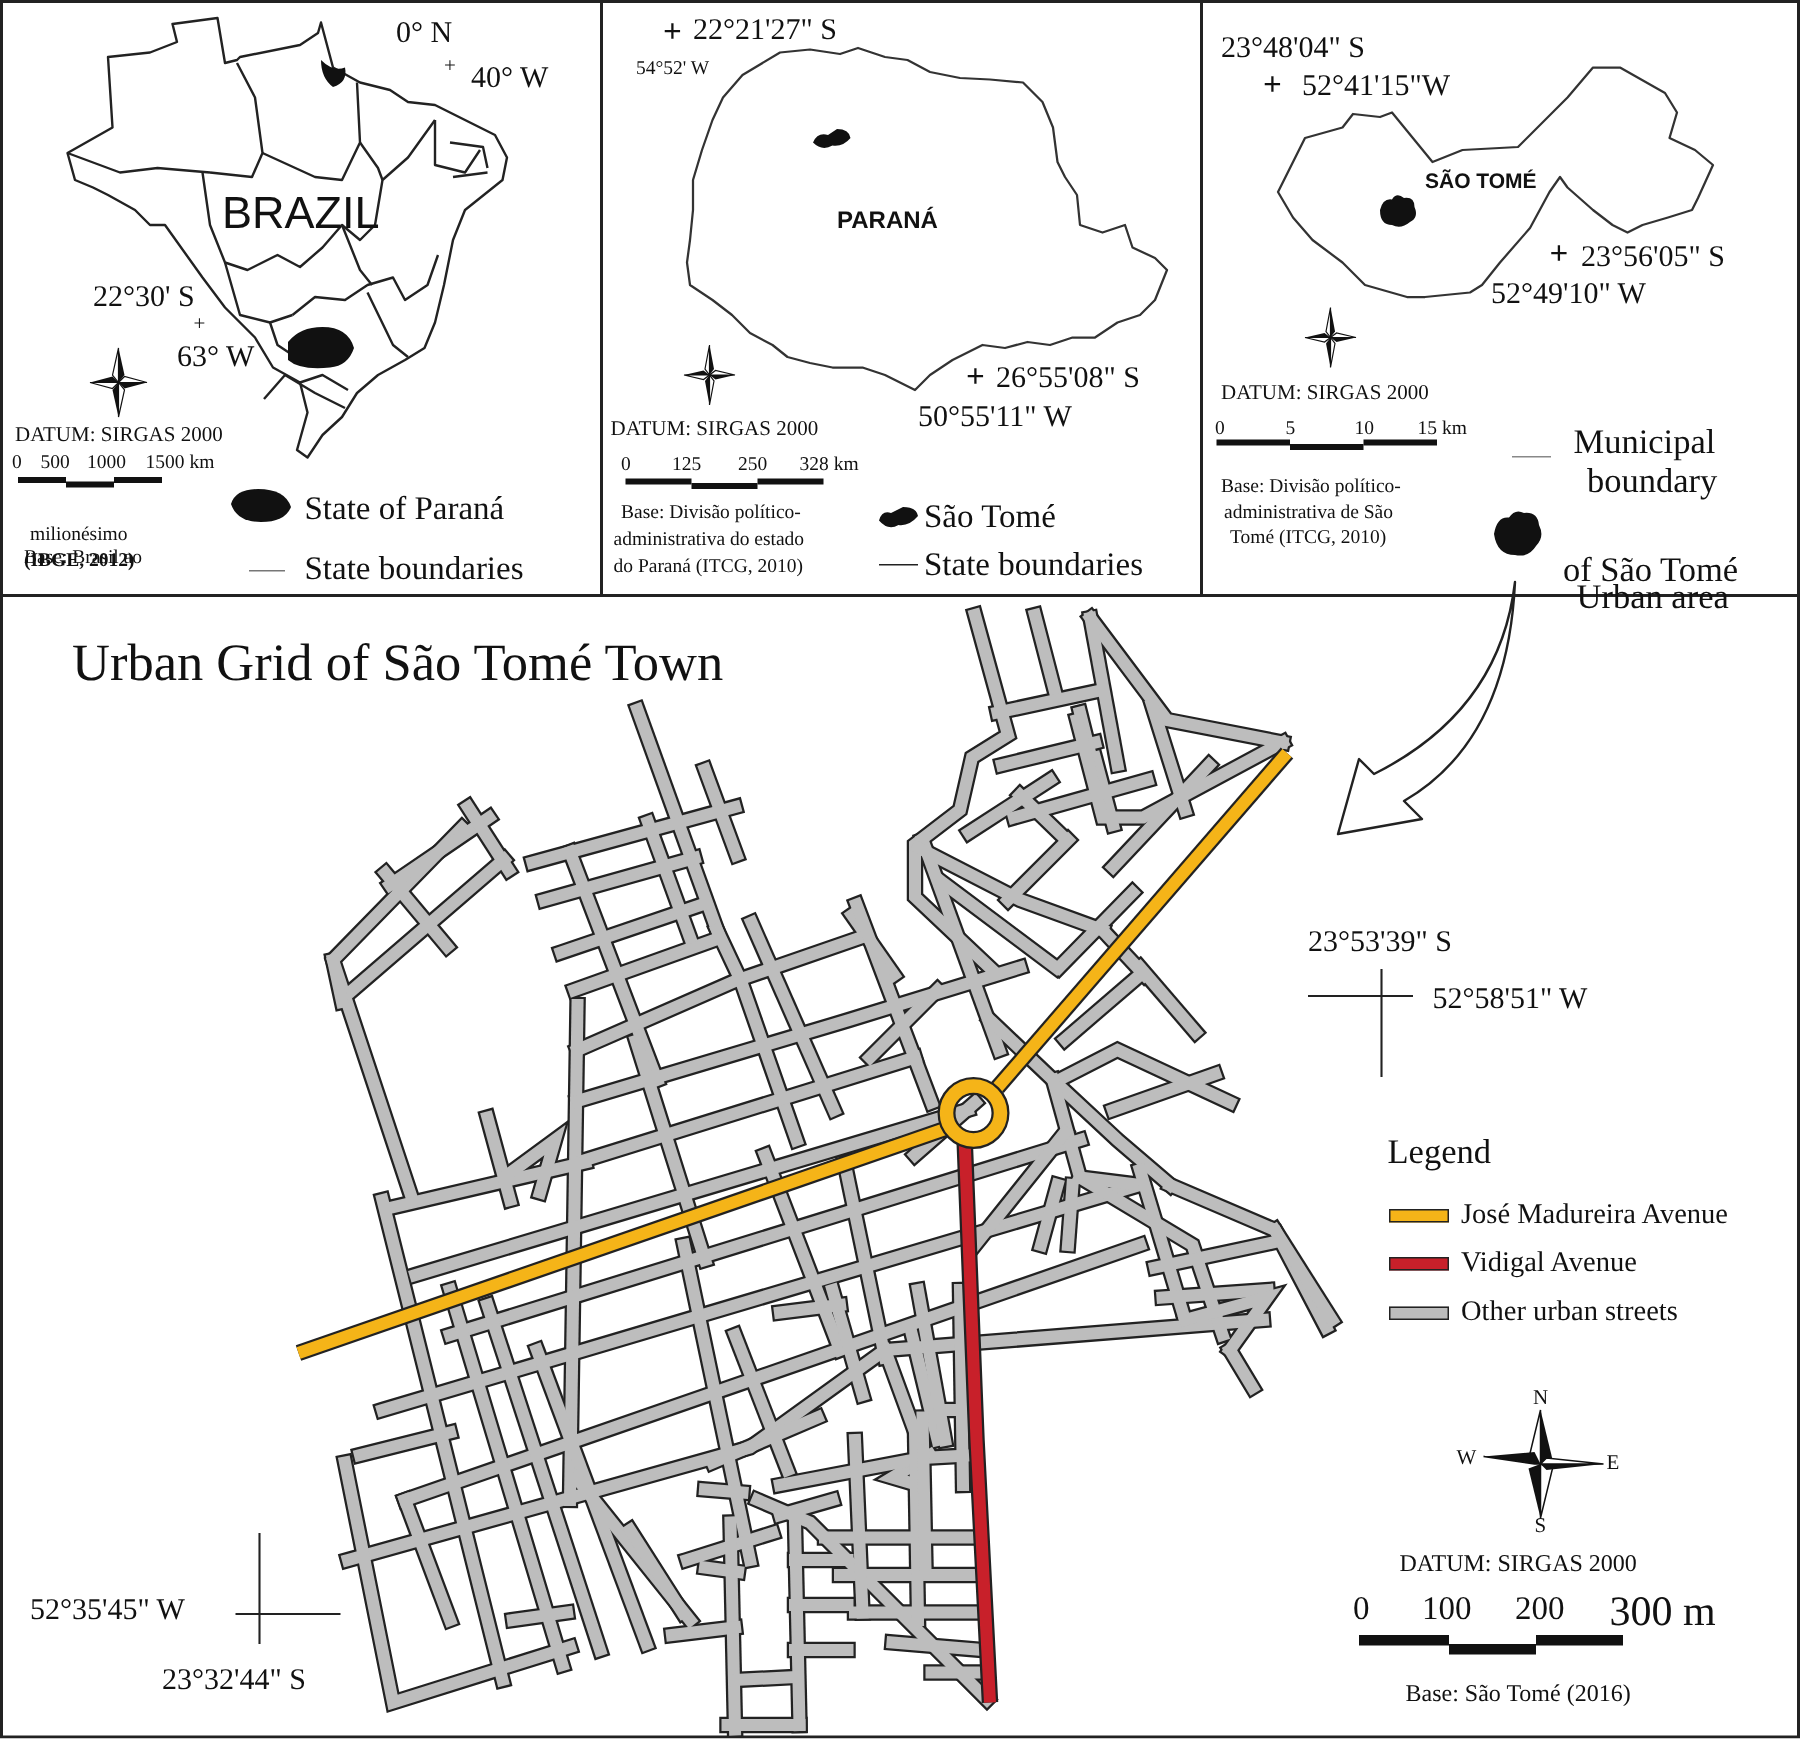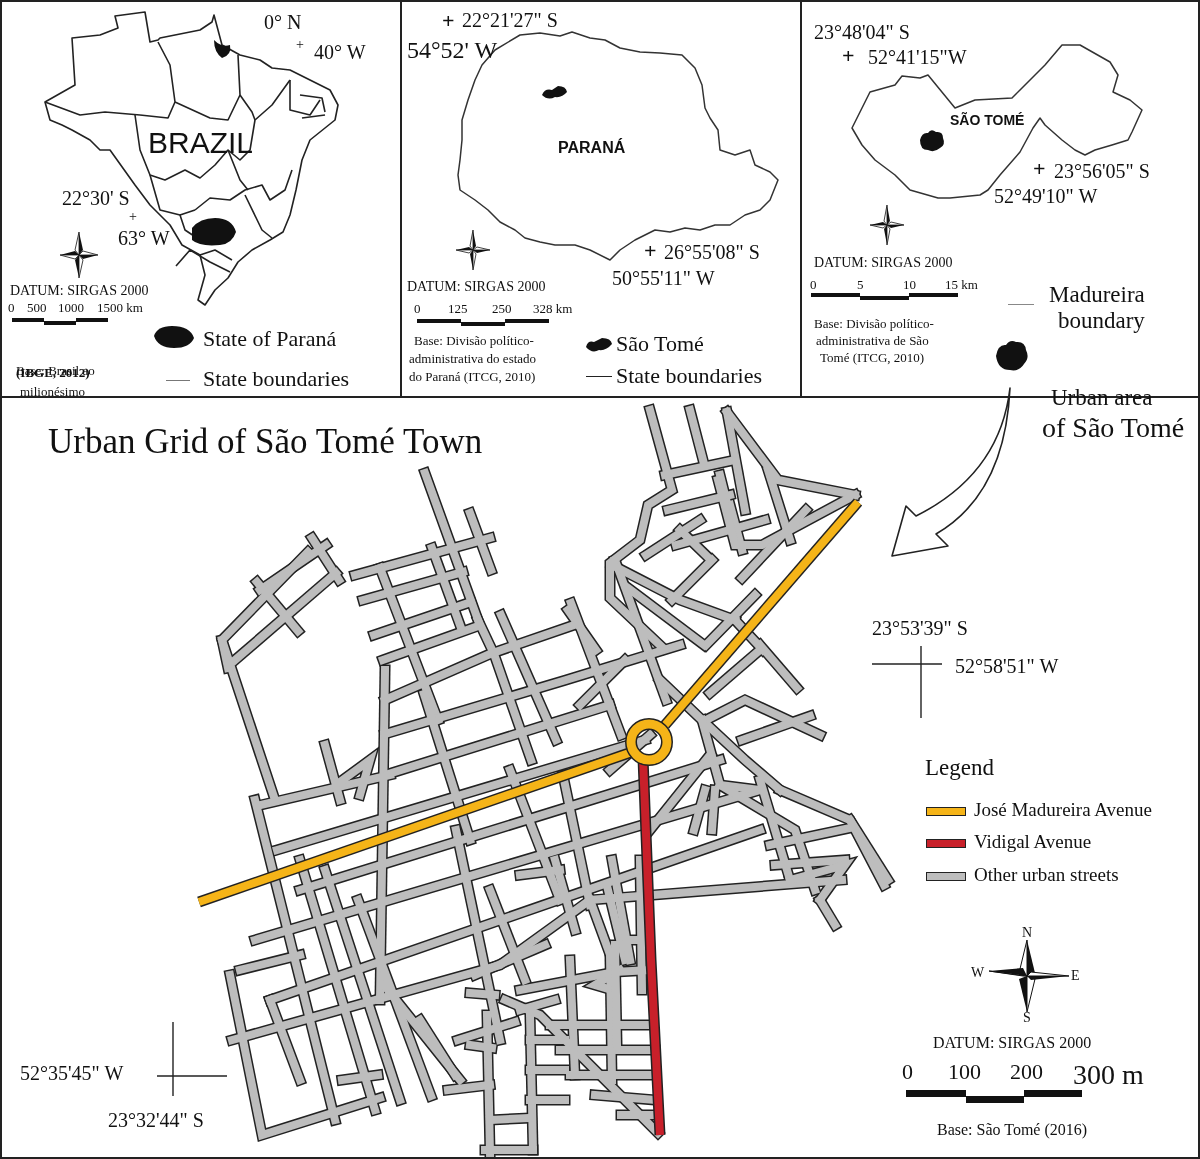--- a/index.html
+++ b/index.html
@@ -65,36 +65,36 @@
 <div class="txt" style="left:8px;top:301px;font-size:13px;">0</div>
 <div class="txt" style="left:27px;top:301px;font-size:13px;">500</div>
 <div class="txt" style="left:58px;top:301px;font-size:13px;">1000</div>
 <div class="txt" style="left:97px;top:301px;font-size:13px;">1500 km</div>
 <svg width="100" height="10" style="left:12px;top:318px;">
   <rect x="0" y="0" width="32" height="4" fill="#111"></rect>
     <rect x="32" y="3" width="32" height="4" fill="#111"></rect>
     <rect x="64" y="0" width="32" height="4" fill="#111"></rect>
 </svg>
 <div class="txt" style="left:16px;top:332px;font-size:13px;margin-top:32px;">Base: Brasil ao</div>
-<div class="txt" style="left:20px;top:349px;font-size:13px;margin-top:36px;">milionésimo</div>
+<div class="txt" style="left:20px;top:349px;font-size:13px;">milionésimo</div>
 <div class="txt" style="left:16px;top:366px;font-size:13px;font-weight:bold;">(IBGE, 2012)</div>
 <svg width="46" height="26" style="left:152px;top:324px;">
   <path d="M2,12 Q5,2 20,2 Q38,2 42,14 Q38,24 22,24 Q6,24 2,12 Z" fill="#111"></path>
 </svg>
 <div class="txt" style="left:203px;top:328px;font-size:22px;">State of Paraná</div>
 <div style="position:absolute;left:166px;top:380px;width:24px;height:1px;background:#777;"></div>
 <div class="txt" style="left:203px;top:368px;font-size:22px;">State boundaries</div>
 
 <svg width="400" height="396" style="left:400px;top:0;">
   <path fill="none" stroke="#333" stroke-width="1.5" stroke-linejoin="round" d="M95,50 L120,35 L140,33 L160,36 L172,32 L190,38 L205,40 L220,48 L240,52 L260,53 L282,55 L295,68 L302,85 L305,108 L310,118 L318,130 L320,150 L335,155 L350,150 L355,165 L370,172 L378,180 L370,200 L360,210 L345,215 L330,225 L315,225 L300,230 L285,228 L270,232 L255,230 L235,240 L220,250 L210,260 L190,250 L175,245 L155,245 L140,242 L125,238 L115,230 L100,222 L88,210 L75,200 L60,190 L58,175 L60,160 L62,140 L62,120 L68,100 L75,80 L82,65 Z"></path>
   <path d="M142,95 Q145,88 152,90 L158,86 Q166,86 167,92 Q162,98 155,97 Q148,101 142,95 Z" fill="#111"></path>
 </svg>
 <div class="txt" style="left:442px;top:10px;font-size:22px;font-weight:bold;">+</div>
 <div class="txt" style="left:462px;top:10px;font-size:20px;">22°21'27" S</div>
-<div class="txt" style="left:407px;top:38px;font-size:24px;">54°52' W</div>
+<div class="txt" style="left:424px;top:38px;font-size:13px;">54°52' W</div>
 <div class="txt sans" style="left:558px;top:140px;font-size:16px;font-weight:bold;">PARANÁ</div>
 <svg width="50" height="45" style="left:448px;top:228px;">
   <polygon points="25,2 28,18 25,22" fill="#111"></polygon>
     <polygon points="25,2 22,18 25,22" fill="#fff" stroke="#111" stroke-width=".8"></polygon>
   <polygon points="25,42 22,26 25,22" fill="#111"></polygon>
     <polygon points="25,42 28,26 25,22" fill="#fff" stroke="#111" stroke-width=".8"></polygon>
   <polygon points="8,22 21,19 25,22" fill="#111"></polygon>
     <polygon points="8,22 21,25 25,22" fill="#fff" stroke="#111" stroke-width=".8"></polygon>
   <polygon points="42,22 29,25 25,22" fill="#111"></polygon>
     <polygon points="42,22 29,19 25,22" fill="#fff" stroke="#111" stroke-width=".8"></polygon>
@@ -150,27 +150,27 @@
 <div class="txt" style="left:945px;top:278px;font-size:13px;">15 km</div>
 <svg width="160" height="10" style="left:811px;top:293px;">
   <rect x="0" y="0" width="49" height="4" fill="#111"></rect>
     <rect x="49" y="3" width="49" height="4" fill="#111"></rect>
     <rect x="98" y="0" width="49" height="4" fill="#111"></rect>
 </svg>
 <div class="txt" style="left:814px;top:317px;font-size:13px;">Base: Divisão político-</div>
 <div class="txt" style="left:816px;top:334px;font-size:13px;">administrativa de São</div>
 <div class="txt" style="left:820px;top:351px;font-size:13px;">Tomé (ITCG, 2010)</div>
 <div style="position:absolute;left:1008px;top:304px;width:26px;height:1px;background:#888;"></div>
-<div class="txt" style="left:1049px;top:283px;font-size:23px;">Madureira</div>
+<div class="txt" style="left:1049px;top:283px;font-size:23px;">Municipal</div>
 <div class="txt" style="left:1058px;top:309px;font-size:23px;">boundary</div>
 <svg width="40" height="40" style="left:992px;top:336px;">
   <path d="M4,20 Q6,8 14,9 Q18,3 24,6 Q33,5 34,14 Q38,22 32,28 Q27,36 18,34 Q6,34 4,20 Z" fill="#111"></path>
 </svg>
 <div class="txt" style="left:1051px;top:342px;font-size:23px;margin-top:44px;">Urban area</div>
-<div class="txt" style="left:1042px;top:368px;font-size:28px;margin-top:46px;">of São Tomé</div>
+<div class="txt" style="left:1042px;top:368px;font-size:23px;">of São Tomé</div>
 
 <div class="txt" style="left:48px;top:424px;font-size:35px;">Urban Grid of São Tomé Town</div>
 
 <svg width="140" height="180" style="left:880px;top:384px;">
   <path d="M130,4 Q120,90 36,132 L26,122 L12,172 L68,162 L56,150 Q125,110 130,4 Z" fill="#fff" stroke="#222" stroke-width="1.6" stroke-linejoin="round"></path>
 </svg>
 
 <svg width="1200" height="1159" style="left:0;top:0;">
   <defs>
     <g id="streets">

